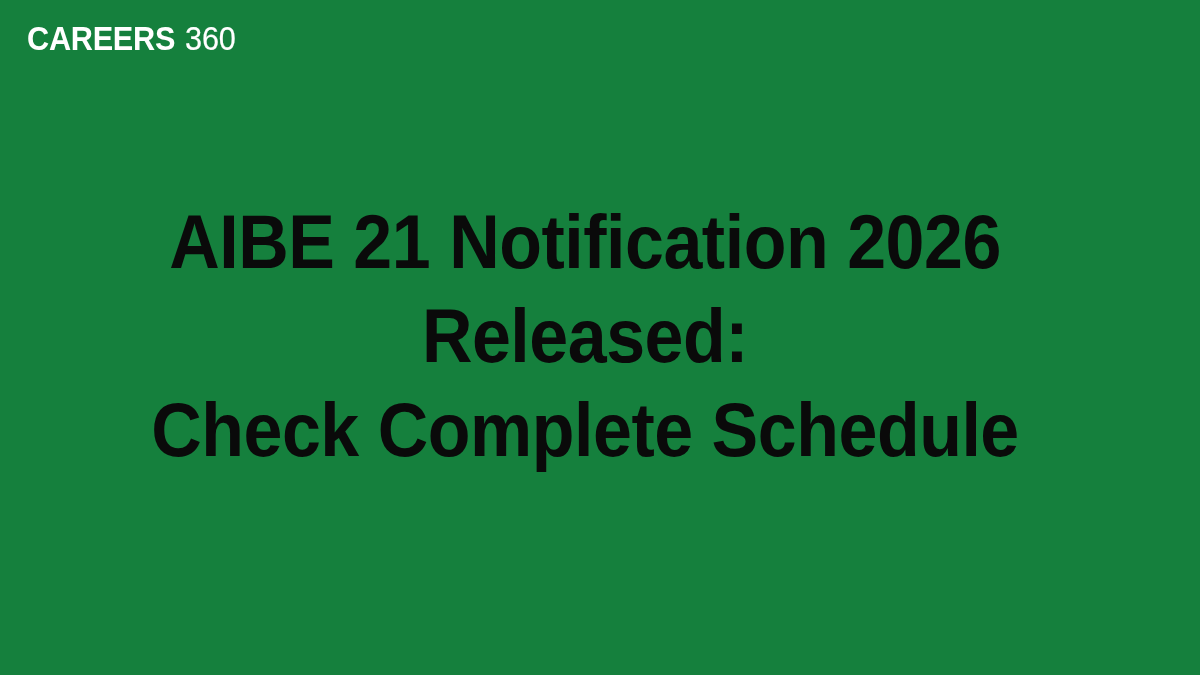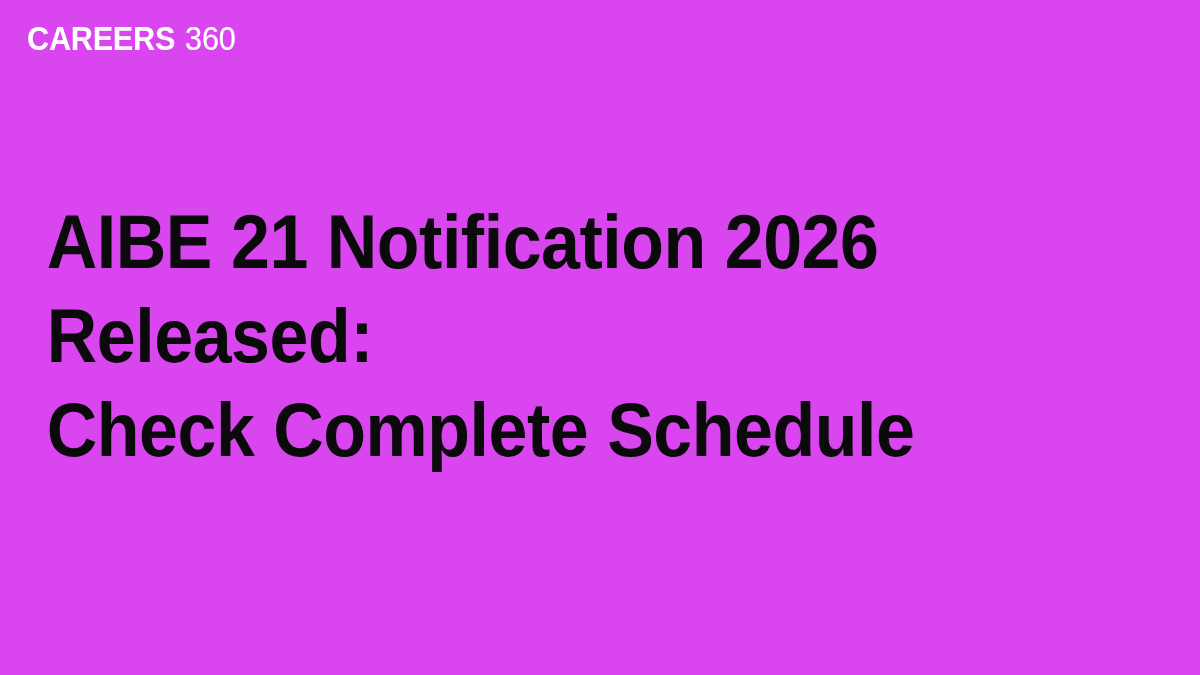--- a/index.html
+++ b/index.html
@@ -11,21 +11,21 @@
     width: 1200px;
     height: 675px;
     overflow: hidden;
     font-family: "Liberation Sans", sans-serif;
   }
 
   #banner {
     position: relative;
     width: 1200px;
     height: 675px;
-    background: #d946ef;
+    background: #15803d;
     overflow: hidden;
   }
 
   
   #brand-logo {
     position: absolute;
     left: 27px;
     top: 22px;
     display: flex;
     align-items: baseline;
@@ -53,20 +53,21 @@
     margin-left: -1px;
     -webkit-text-stroke: 0.2px #ffffff;
   }
 
   
   #headline {
     position: absolute;
     left: 0;
     right: 30px;
     top: 195px;
+    text-align: center;
     color: #0a0a0a;
   }
   #headline .headline-line {
     display: block;
     font-family: "Liberation Sans Narrow", "Liberation Sans", sans-serif;
     font-weight: 700;
     font-size: 76px;
     line-height: 94px;
     letter-spacing: -0.5px;
     color: #0a0a0a;

